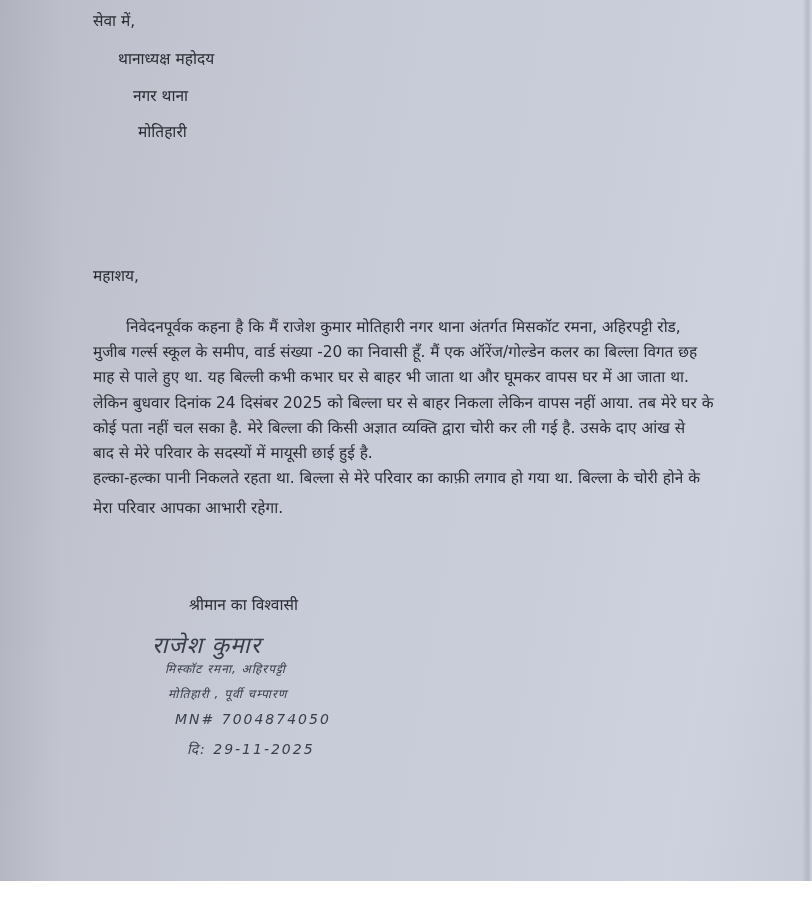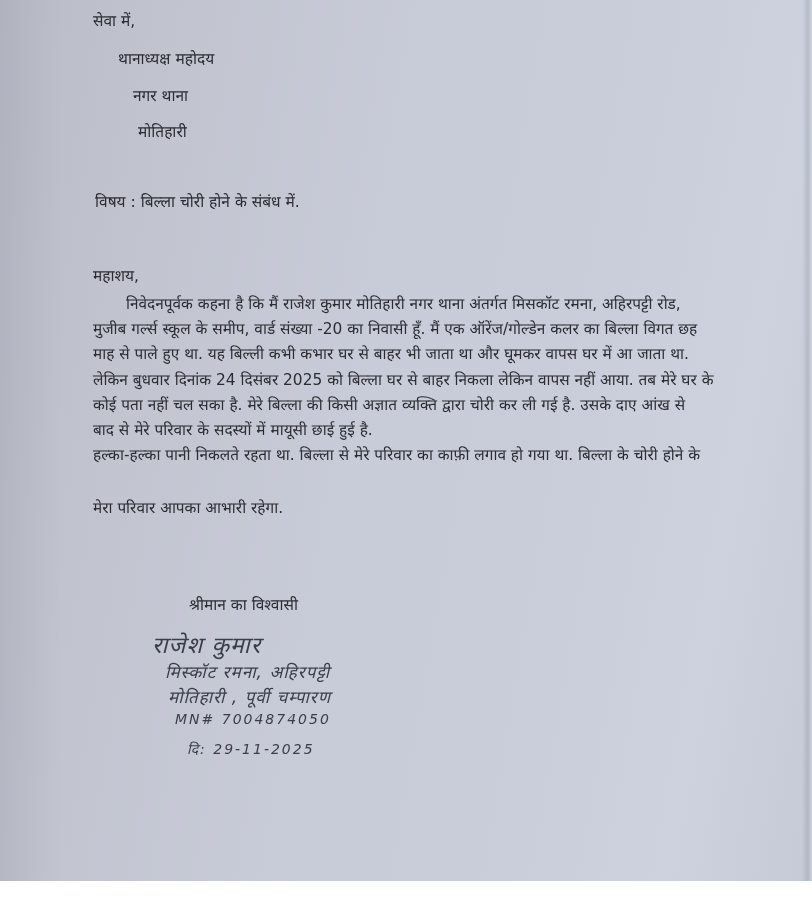--- a/index.html
+++ b/index.html
@@ -52,40 +52,39 @@
     .para .line {
       display: block;
       white-space: nowrap;
     }
     .hw {
       position: absolute;
       white-space: nowrap;
       font-family: "DejaVu Sans", sans-serif;
       font-style: italic;
       color: #3a3d4a;
-      font-size: 17px;
+      font-size: 12px;
       letter-spacing: 1px;
     }
   </style>
 </head>
 <body>
 
 <div class="page">
 
   <div class="t" style="left:93px; top:11px;">सेवा में,</div>
 
   <div class="t" style="left:118px; top:49px;text-align:right;">थानाध्यक्ष महोदय</div>
   <div class="t" style="left:133px; top:86px;">नगर थाना</div>
   <div class="t" style="left:138px; top:122px;">मोतिहारी</div>
 
-  <div class="t" style="left:95px; top:192px;">विषय : बिल्ला चोरी होने के संबंध में.</div>
 
   <div class="t" style="left:93px; top:266px;">महाशय,</div>
 
-  <div class="para" style="top:292px;">
+  <div class="para" style="top:315px;">
     <span class="line" style="padding-left:33px;">निवेदनपूर्वक कहना है कि मैं राजेश कुमार मोतिहारी नगर थाना अंतर्गत मिसकॉट रमना, अहिरपट्टी रोड,</span>
     <span class="line">मुजीब गर्ल्स स्कूल के समीप, वार्ड संख्या -20 का निवासी हूँ. मैं एक ऑरेंज/गोल्डेन कलर का बिल्ला विगत छह</span>
     <span class="line">माह से पाले हुए था. यह बिल्ली कभी कभार घर से बाहर भी जाता था और घूमकर वापस घर में आ जाता था.</span>
     <span class="line">लेकिन बुधवार दिनांक 24 दिसंबर 2025 को बिल्ला घर से बाहर निकला लेकिन वापस नहीं आया. तब मेरे घर के</span>
     <span class="line">कोई पता नहीं चल सका है. मेरे बिल्ला की किसी अज्ञात व्यक्ति द्वारा चोरी कर ली गई है. उसके दाए आंख से</span>
     <span class="line">बाद से मेरे परिवार के सदस्यों में मायूसी छाई हुई है.</span>
     <span class="line">हल्का-हल्का पानी निकलते रहता था. बिल्ला से मेरे परिवार का काफ़ी लगाव हो गया था. बिल्ला के चोरी होने के</span>
   </div>
 
   <div class="para" style="top:496px;">

